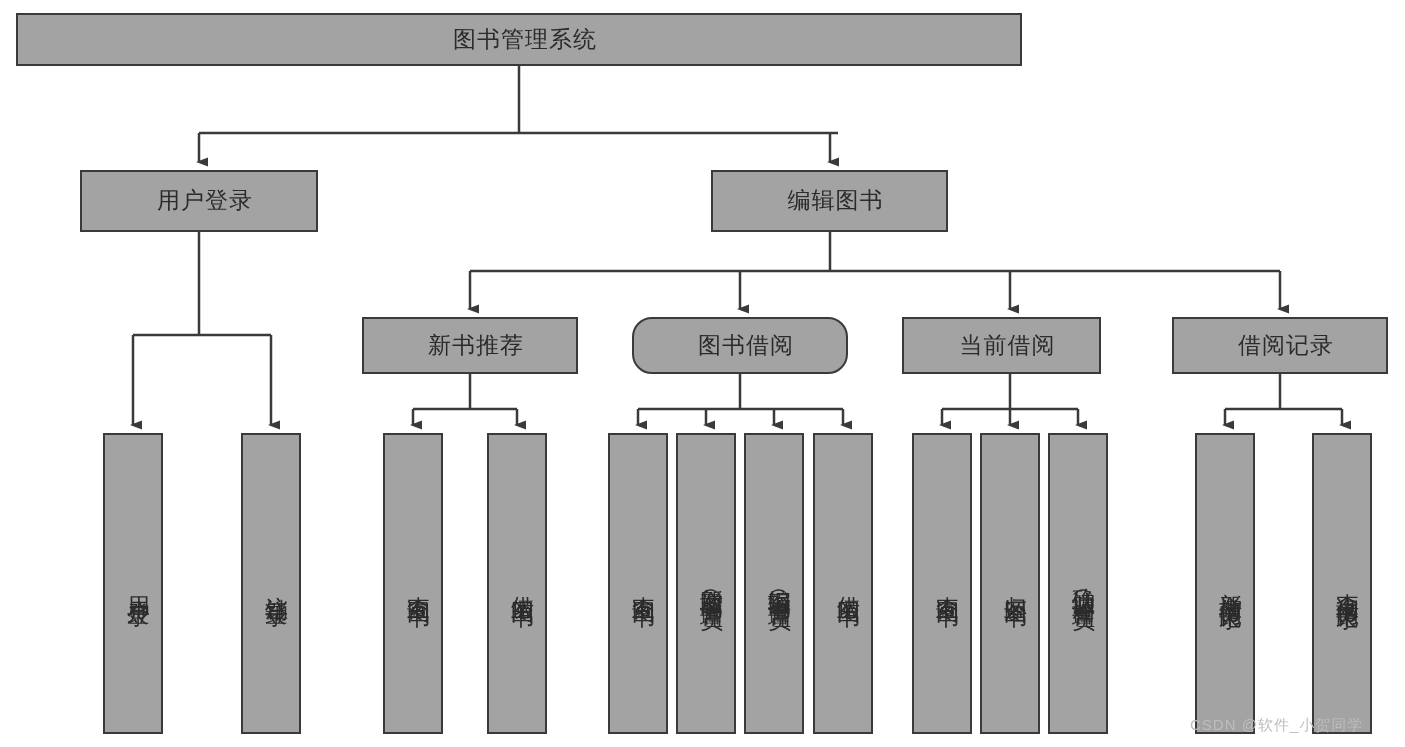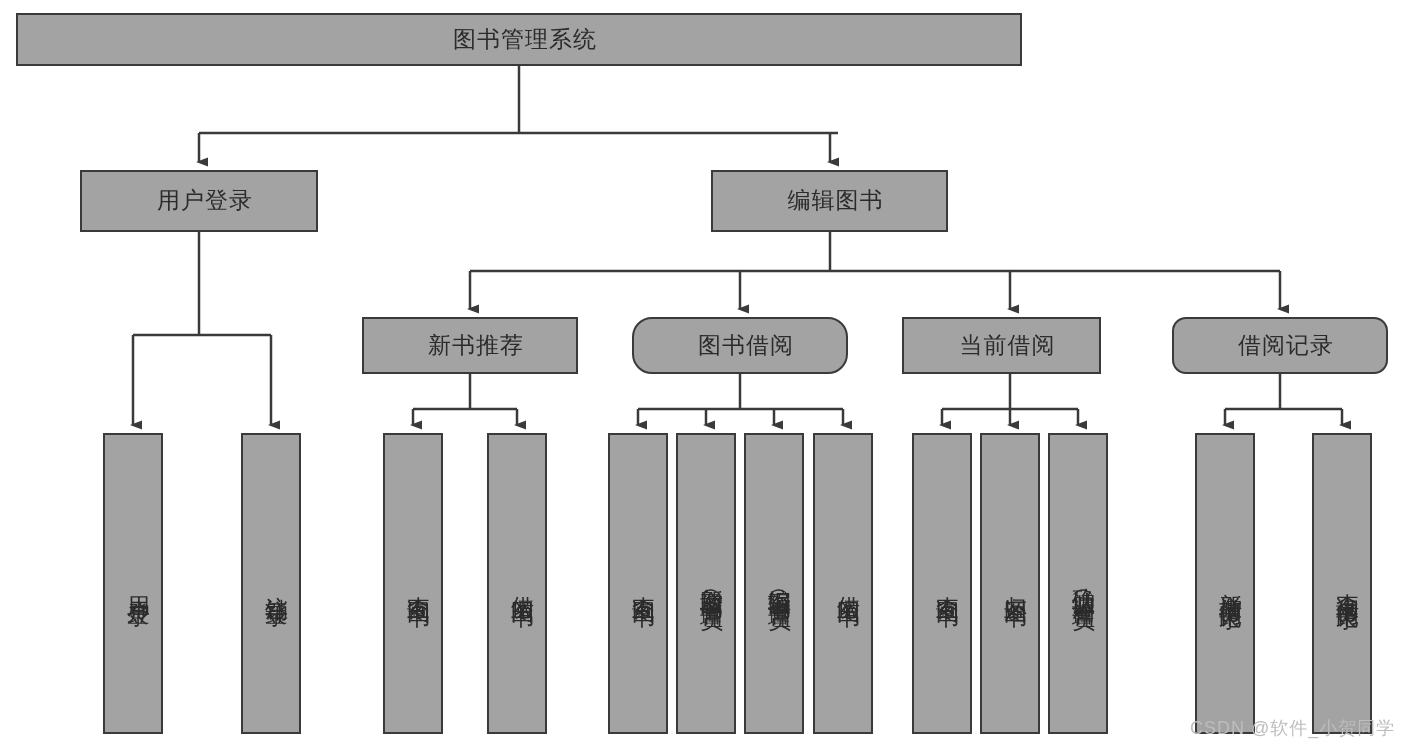--- a/index.html
+++ b/index.html
@@ -40,21 +40,21 @@
     letter-spacing: 3px;
     line-height: 1.05;
     padding-top: 6px;
     padding-bottom: 6px;
     align-items: center;
     justify-content: center;
     text-align: center;
   }
   .wm {
     position: absolute;
-    font-size: 18px;
+    font-size: 15px;
     color: #bdbdbd;
     letter-spacing: 1px;
     white-space: nowrap;
     pointer-events: none;
   }
   svg.links {
     position: absolute;
     left: 0;
     top: 0;
     width: 1405px;
@@ -118,21 +118,21 @@
   </svg>
 
   <div class="node horiz" style="left:16px; top:13px; width:1006px; height:53px;">图书管理系统</div>
 
   <div class="node horiz" style="left:80px; top:170px; width:238px; height:62px;">用户登录</div>
   <div class="node horiz" style="left:711px; top:170px; width:237px; height:62px;">编辑图书</div>
 
   <div class="node horiz" style="left:362px; top:317px; width:216px; height:57px;">新书推荐</div>
   <div class="node horiz" style="left:632px; top:317px; width:216px; height:57px;border-radius:20px;">图书借阅</div>
   <div class="node horiz" style="left:902px; top:317px; width:199px; height:57px;">当前借阅</div>
-  <div class="node horiz" style="left:1172px; top:317px; width:216px; height:57px;border-radius:14px;">借阅记录</div>
+  <div class="node horiz" style="left:1172px; top:317px; width:216px; height:57px;">借阅记录</div>
 
   <div class="node vert" style="left:103px; top:433px; width:60px; height:301px;">用户登录</div>
   <div class="node vert" style="left:241px; top:433px; width:60px; height:301px;">注销登录</div>
 
   <div class="node vert" style="left:383px; top:433px; width:60px; height:301px;">查询图书</div>
   <div class="node vert" style="left:487px; top:433px; width:60px; height:301px;">借阅图书</div>
 
   <div class="node vert" style="left:608px; top:433px; width:60px; height:301px;">查询图书</div>
   <div class="node vert" style="left:676px; top:433px; width:60px; height:301px;">新增图书（管理员）</div>
   <div class="node vert" style="left:744px; top:433px; width:60px; height:301px;">编辑图书（管理员）</div>

